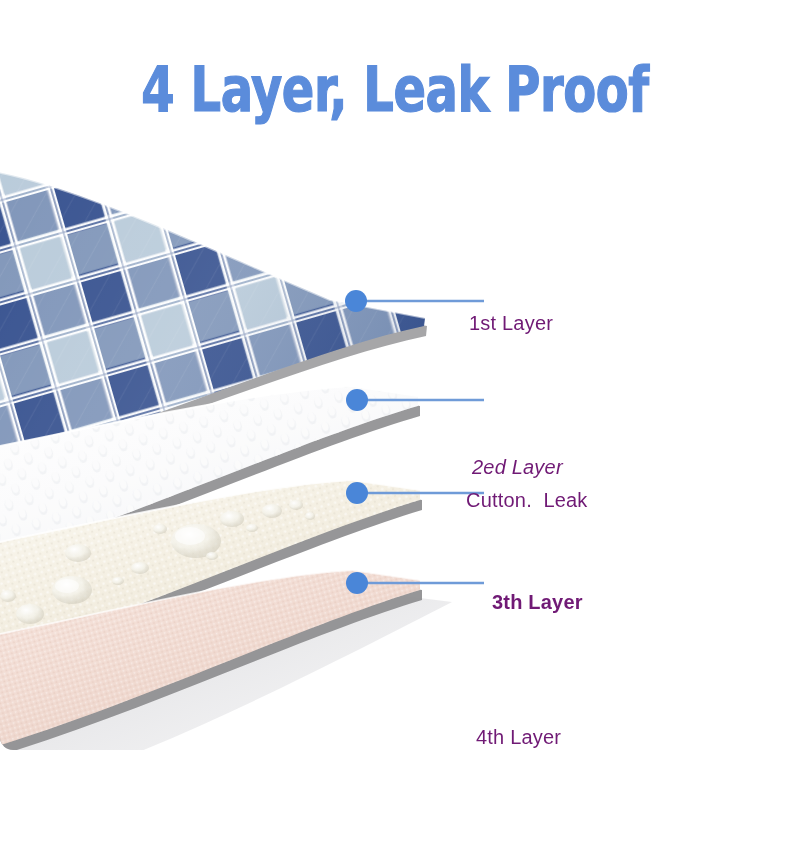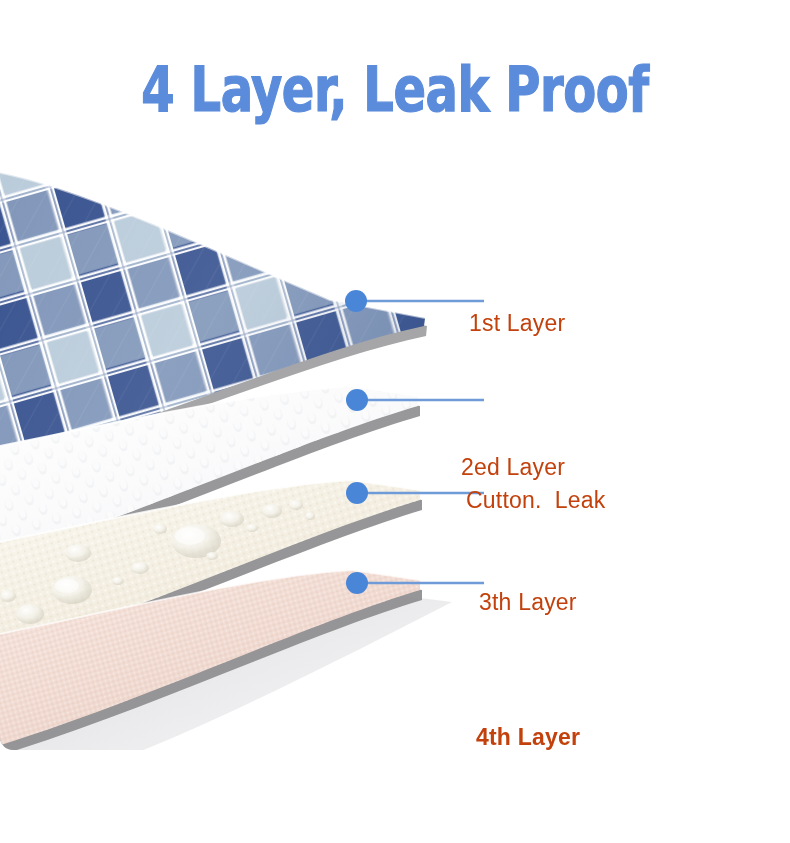--- a/index.html
+++ b/index.html
@@ -28,38 +28,38 @@
     white-space:nowrap;
     -webkit-text-stroke:1.2px #5b8cdb;
   }
 
   
   #art{position:absolute;left:0;top:0;width:790px;height:843px;}
 
   
   .label-block{
     position:absolute;
-    color:#c2410c;
-    font-size:23px;
+    color:#701a75;
+    font-size:20px;
     line-height:59px;
     letter-spacing:.2px;
     white-space:pre;
     font-family:"Liberation Sans","DejaVu Sans",sans-serif;
     font-weight:400;
   }
   .label-block .ln{display:block;}
   #lbl1{left:466px;top:176px;}
   #lbl1 .ln1{margin-left:3px;}
   #lbl1 .ln2{margin-left:0px;}
-  #lbl2{left:456px;top:320px;}
+  #lbl2{left:467px;top:320px;font-style:italic;}
   #lbl2 .ln1{margin-left:5px;}
   #lbl3{left:472px;top:455px;}
-  #lbl3 .ln1{margin-left:7px;}
+  #lbl3 .ln1{margin-left:20px;font-weight:bold;}
   #lbl4{left:473px;top:590px;}
-  #lbl4 .ln1{margin-left:3px;font-weight:bold;}
+  #lbl4 .ln1{margin-left:3px;}
 </style>
 </head>
 <body>
 
 <div id="stage">
 
   <div id="title">4 Layer, Leak Proof</div>
 
   <svg id="art" viewBox="0 0 790 843" xmlns="http://www.w3.org/2000/svg">
     <defs>

